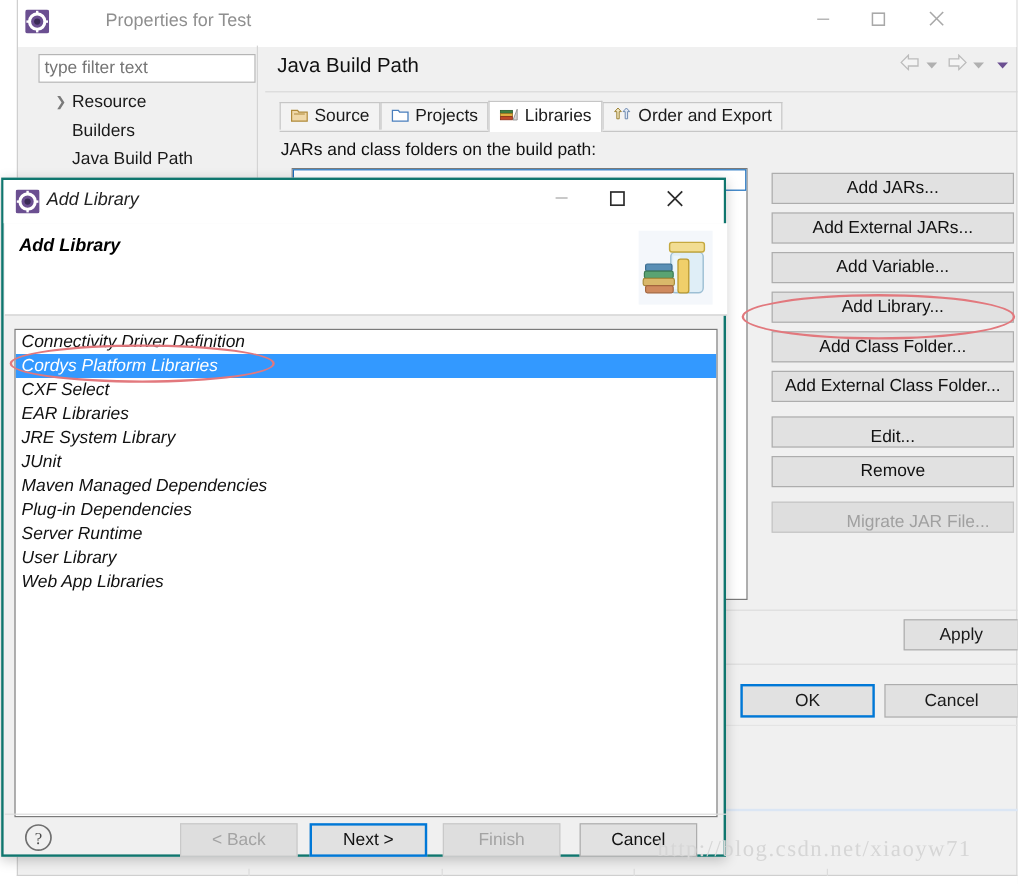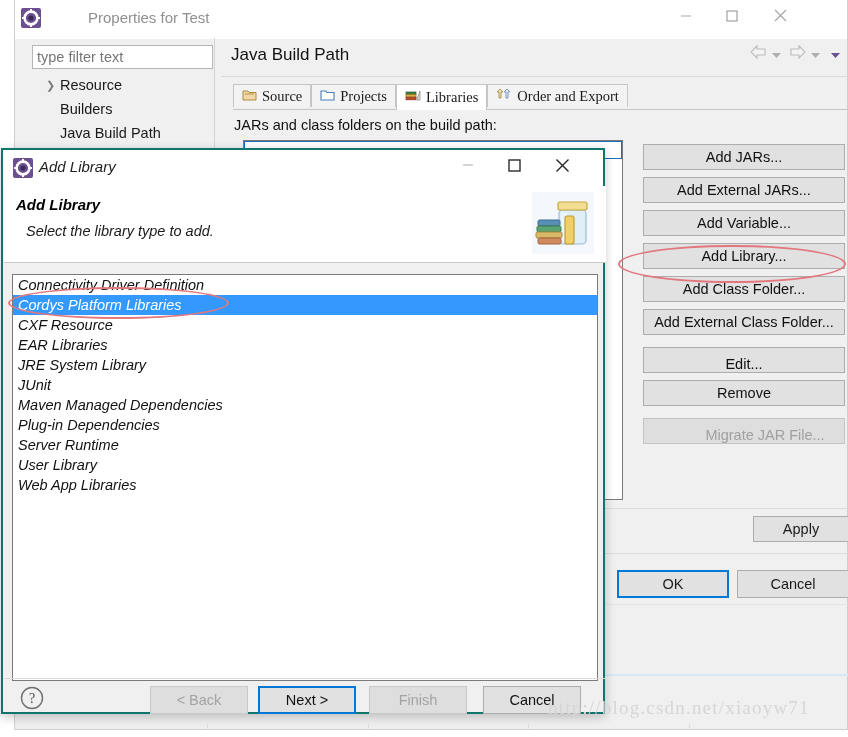--- a/index.html
+++ b/index.html
@@ -129,22 +129,21 @@
     color: #b3b3b3;
   }
   .navgrp { display: flex; align-items: center; gap: 4px; }
 
   
   #tabs {
     position: absolute;
     left: 218px; top: 84px;
     height: 25px;
     display: flex;
-    align-items: flex-start;
-    font-family: Liberation Serif, serif;
+    align-items: center;
   }
   .tab {
     height: 23px;
     display: flex;
     align-items: center;
     gap: 5px;
     padding: 0 8px;
     font-size: 14.5px;
     box-sizing: border-box;
     border: 1px solid #c6c6c6;
@@ -647,21 +646,20 @@
     <span class="dlg-win-btn" id="addlib-close">
       <svg width="15" height="15" viewBox="0 0 15 15">
           <line x1="1.5" y1="1.5" x2="13.5" y2="13.5" stroke="#2b2b2b" stroke-width="1.4"></line>
           <line x1="13.5" y1="1.5" x2="1.5" y2="13.5" stroke="#2b2b2b" stroke-width="1.4"></line>
         </svg>
     </span>
   </div>
 
   <div id="addlib-header">
     <div id="addlib-header-title">Add Library</div>
-    <div id="addlib-header-sub">Select the library type to add.</div>
     <span id="addlib-header-icon">
       <svg width="62" height="62" viewBox="0 0 62 62">
         <rect x="0" y="0" width="62" height="62" fill="#f4f7fb"></rect>
 
         <rect x="27" y="18" width="27" height="34" rx="4" fill="#dfeef7" stroke="#9dbfd4" stroke-width="1.2"></rect>
         <rect x="26" y="10" width="29" height="8" rx="2" fill="#f2dd92" stroke="#c5a93f" stroke-width="1.2"></rect>
         <rect x="29" y="21" width="6" height="28" fill="#eef7fc" opacity="0.8"></rect>
 
         <rect x="33" y="24" width="9" height="28" rx="2" fill="#f0cf6a" stroke="#bb9a2e" stroke-width="1.1"></rect>
 
@@ -669,21 +667,21 @@
         <rect x="5" y="34" width="24" height="6" rx="1.5" fill="#5aa372" stroke="#3b7a51" stroke-width="1"></rect>
         <rect x="4" y="40" width="26" height="6" rx="1.5" fill="#d9b86a" stroke="#a98d3c" stroke-width="1"></rect>
         <rect x="6" y="46" width="23" height="6" rx="1.5" fill="#cf8a5e" stroke="#a3653d" stroke-width="1"></rect>
       </svg>
     </span>
   </div>
 
   <div id="addlib-list">
     <div class="lib-item"><span>Connectivity Driver Definition</span></div>
     <div class="lib-item selected"><span>Cordys Platform Libraries</span></div>
-    <div class="lib-item"><span>CXF Resource</span></div>
+    <div class="lib-item"><span>CXF Select</span></div>
     <div class="lib-item"><span>EAR Libraries</span></div>
     <div class="lib-item"><span>JRE System Library</span></div>
     <div class="lib-item"><span>JUnit</span></div>
     <div class="lib-item"><span>Maven Managed Dependencies</span></div>
     <div class="lib-item"><span>Plug-in Dependencies</span></div>
     <div class="lib-item"><span>Server Runtime</span></div>
     <div class="lib-item"><span>User Library</span></div>
     <div class="lib-item"><span>Web App Libraries</span></div>
   </div>
 

